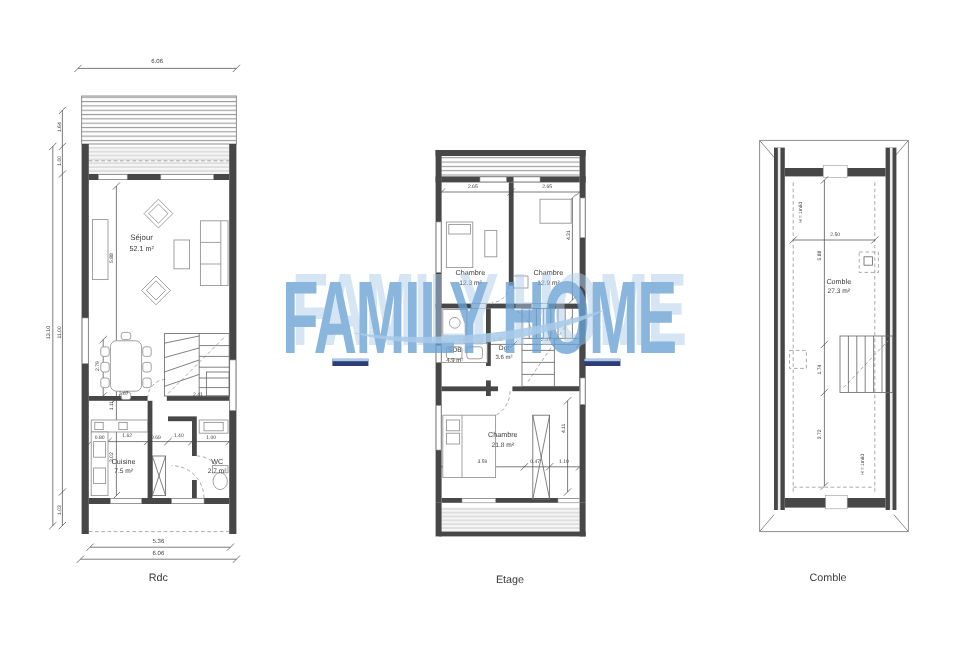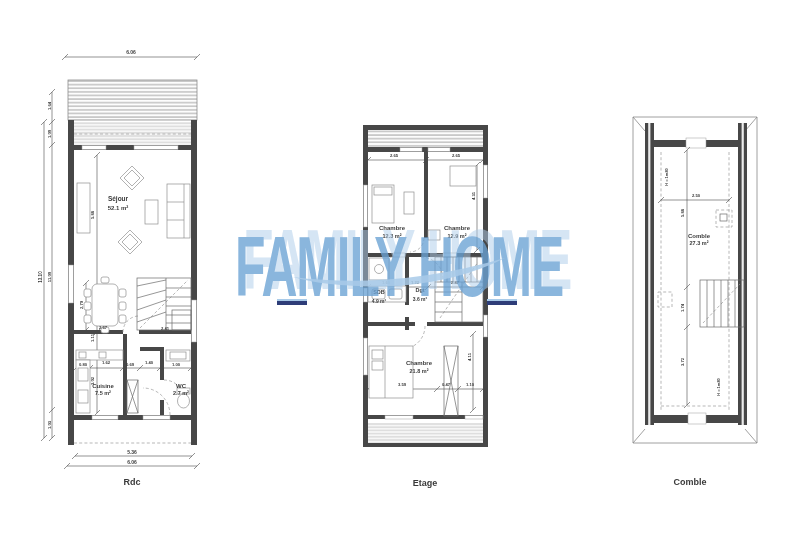--- a/index.html
+++ b/index.html
@@ -1,19 +1,19 @@
 <!DOCTYPE html>
 <html><head>
 <meta charset="utf-8">
 <style>
   html,body{margin:0;padding:0;background:#ffffff;}
   #page{position:relative;width:800px;height:550px;background:#ffffff;overflow:hidden;
         font-family:"Liberation Sans","DejaVu Sans",sans-serif;}
   #plans{position:absolute;left:0;top:0;}
-  #labels{position:absolute;left:0;top:0;width:800px;height:550px;pointer-events:none;font-weight:bold;}
+  #labels{position:absolute;left:0;top:0;width:800px;height:550px;pointer-events:none;}
   .lbl{position:absolute;white-space:nowrap;color:#3a3a3a;line-height:1;
        font-family:"Liberation Sans","DejaVu Sans",sans-serif;}
   
   .dim{stroke:#4a4a4a;stroke-width:0.6;fill:none;}
   .dash{stroke:#9a9a9a;stroke-width:0.7;fill:none;stroke-dasharray:3,2.2;}
   .thin{stroke:#6a6a6a;stroke-width:0.7;fill:none;}
   .furn{stroke:#8f8f8f;stroke-width:0.7;fill:#ffffff;}
   
   #wm{position:absolute;left:0;top:0;width:800px;height:550px;pointer-events:none;padding-left:26px;}
   .wm-brand{position:absolute;left:399px;top:266px;transform:translate(-50%,-50%) scaleX(0.58);

